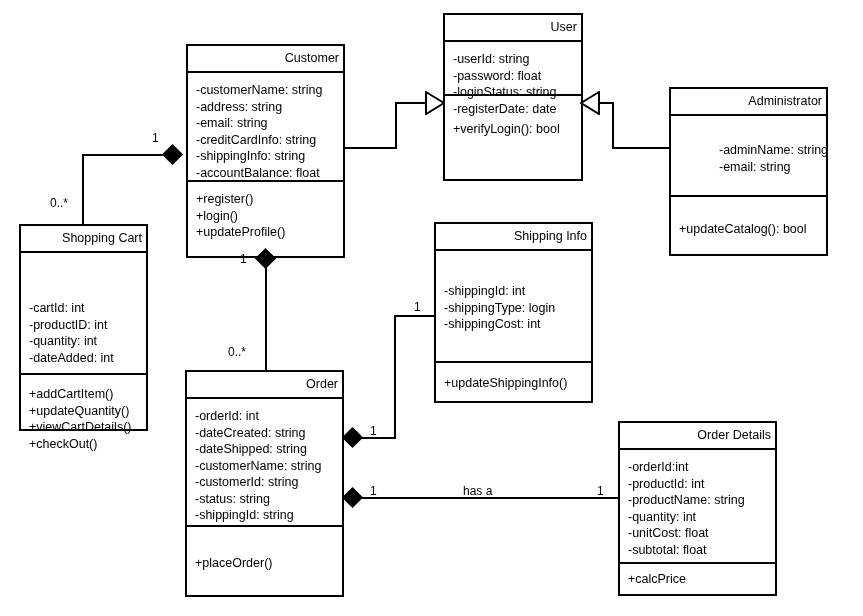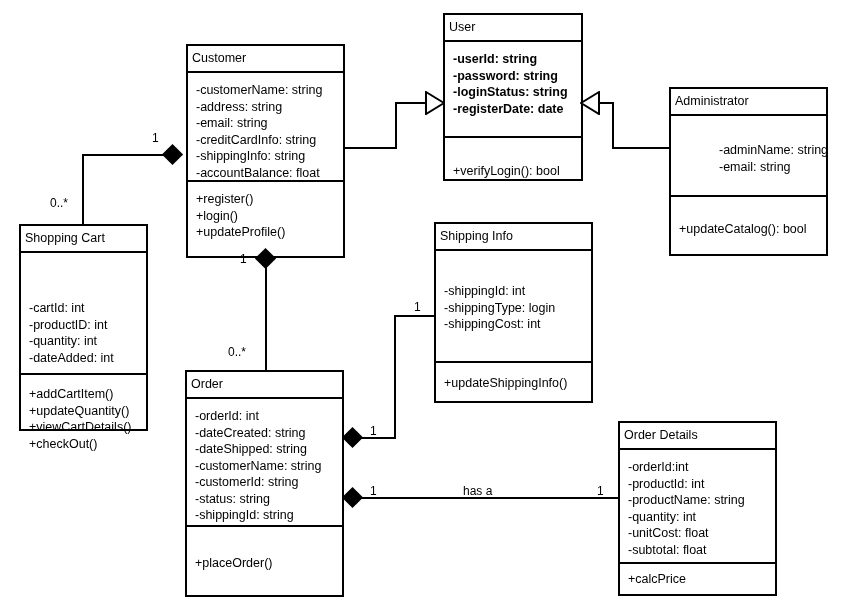--- a/index.html
+++ b/index.html
@@ -18,21 +18,21 @@
   
   .uml-class {
     position: absolute;
     box-sizing: border-box;
     background: #ffffff;
     border: 2px solid #000000;
     z-index: 5;
   }
   .uml-title {
     box-sizing: border-box;
-    text-align: left;
+    text-align: right;
     font-size: 12.5px;
     color: #000000;
     padding: 5px 4px 6px 4px;
     border-bottom: 2px solid #000000;
     white-space: nowrap;
   }
   .uml-attrs {
     box-sizing: border-box;
     border-bottom: 2px solid #000000;
     padding: 9px 7px 9px 8px;
@@ -127,23 +127,23 @@
 
   <div class="mult" style="left:414px; top:300px;">1</div>
   <div class="mult" style="left:370px; top:424px;">1</div>
 
   <div class="mult" style="left:370px; top:484px;">1</div>
   <div class="mult" style="left:463px; top:484px;">has a</div>
   <div class="mult" style="left:597px; top:484px;">1</div>
 
   <div class="uml-class" style="left:443px; top:13px; width:140px; height:168px;">
     <div class="uml-title">User</div>
-    <div class="uml-attrs" style="height:96px;font-weight:bold;">
+    <div class="uml-attrs" style="height:54px;">
       <div class="uml-line">-userId: string</div>
-      <div class="uml-line">-password: string</div>
+      <div class="uml-line">-password: float</div>
       <div class="uml-line">-loginStatus: string</div>
       <div class="uml-line">-registerDate: date</div>
     </div>
     <div class="uml-ops" style="padding-top:25px;">
       <div class="uml-line">+verifyLogin(): bool</div>
     </div>
   </div>
 
   <div class="uml-class" style="left:186px; top:44px; width:159px; height:214px;">
     <div class="uml-title">Customer</div>

